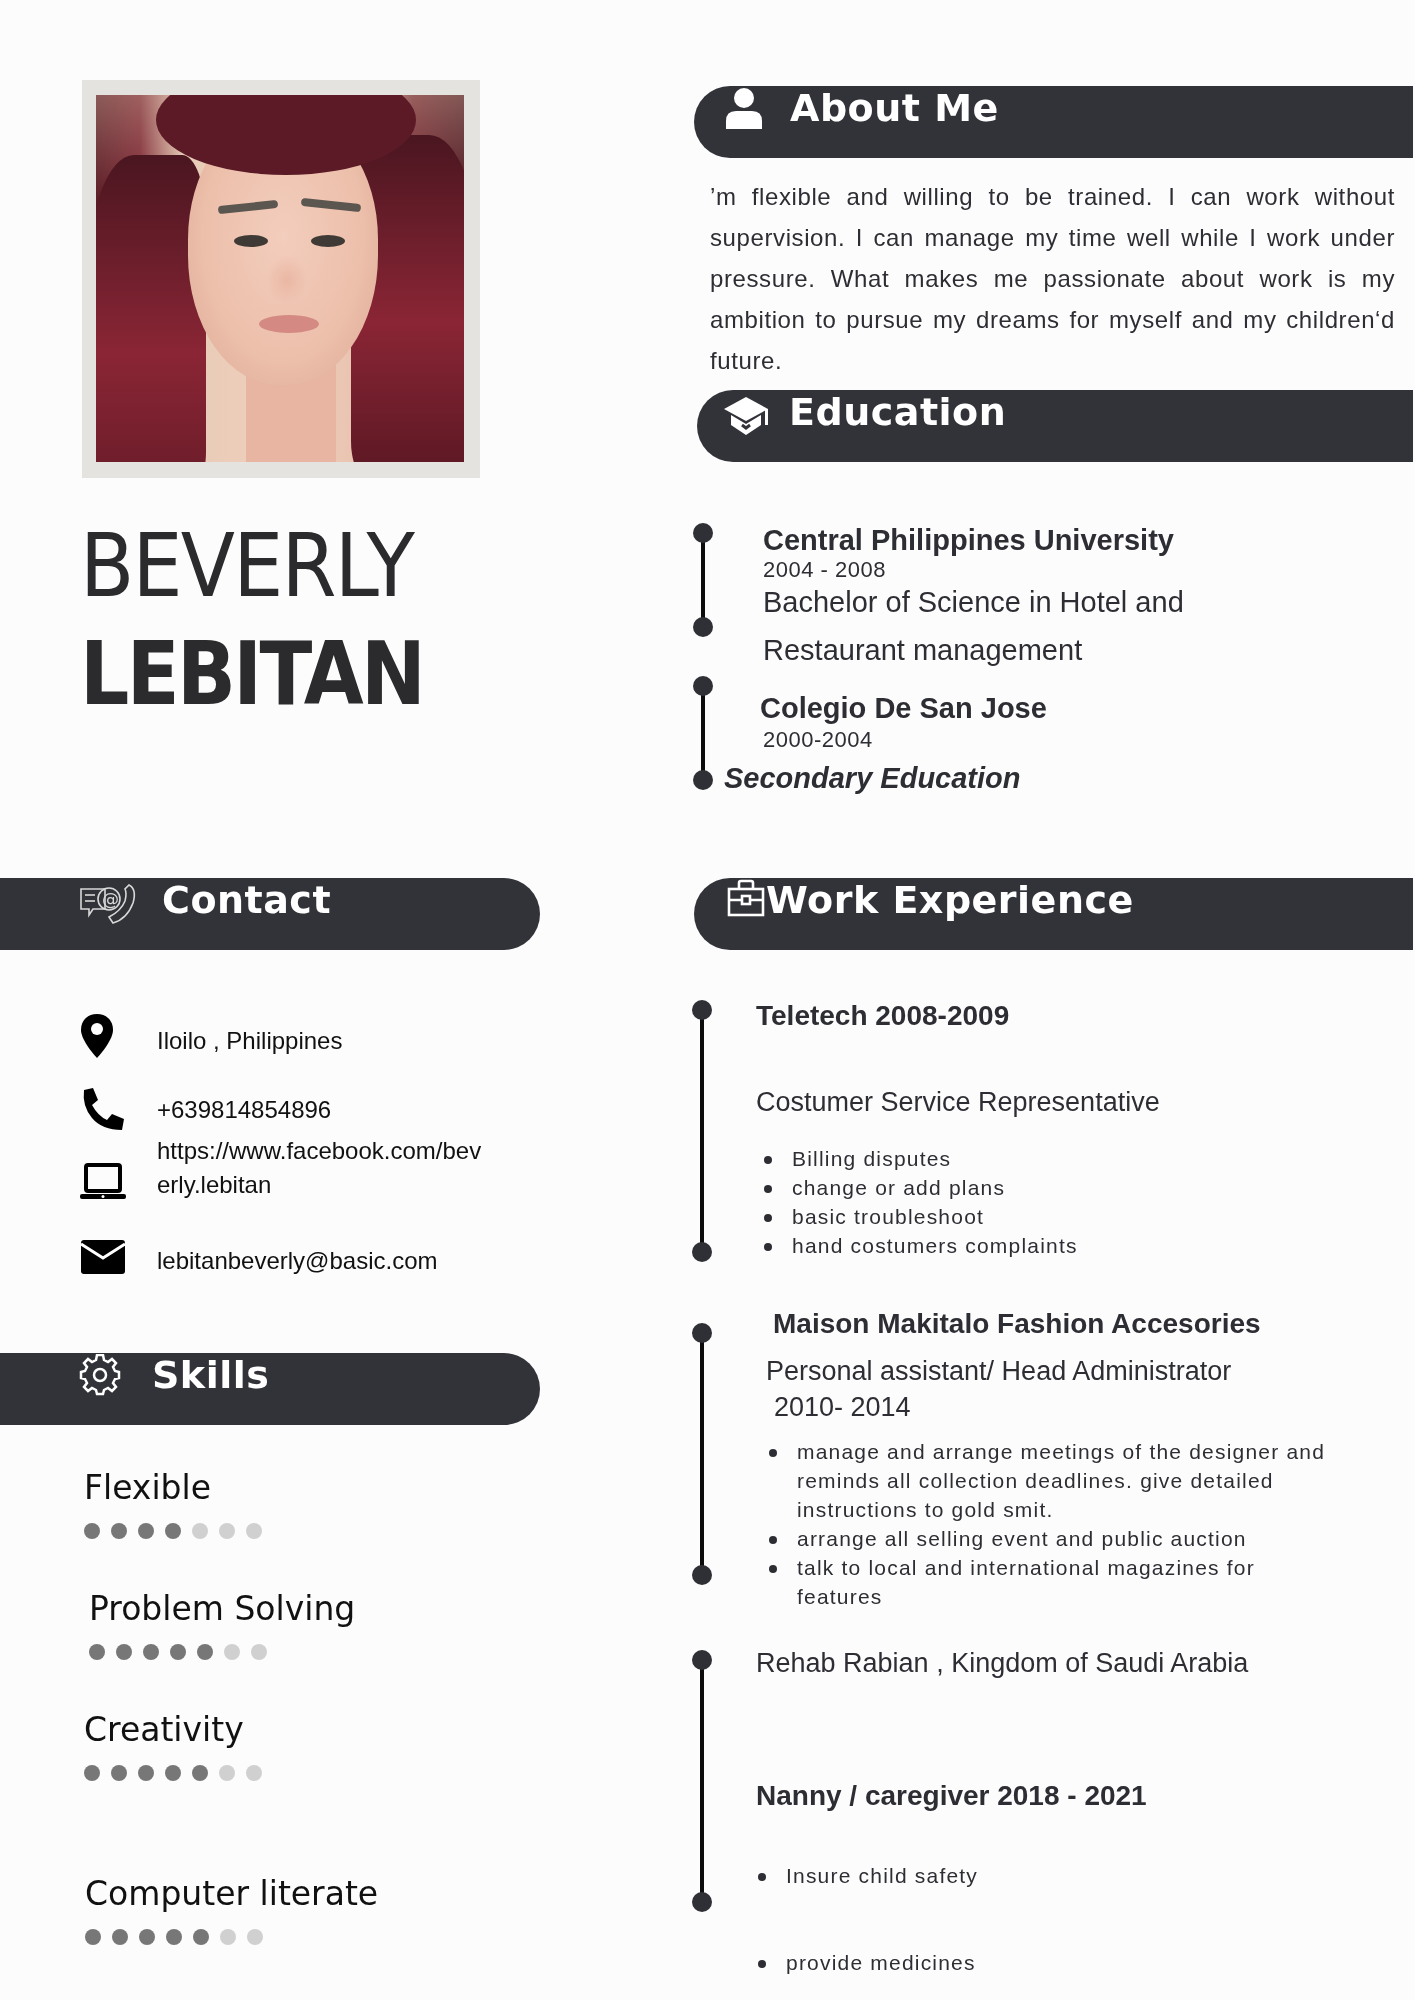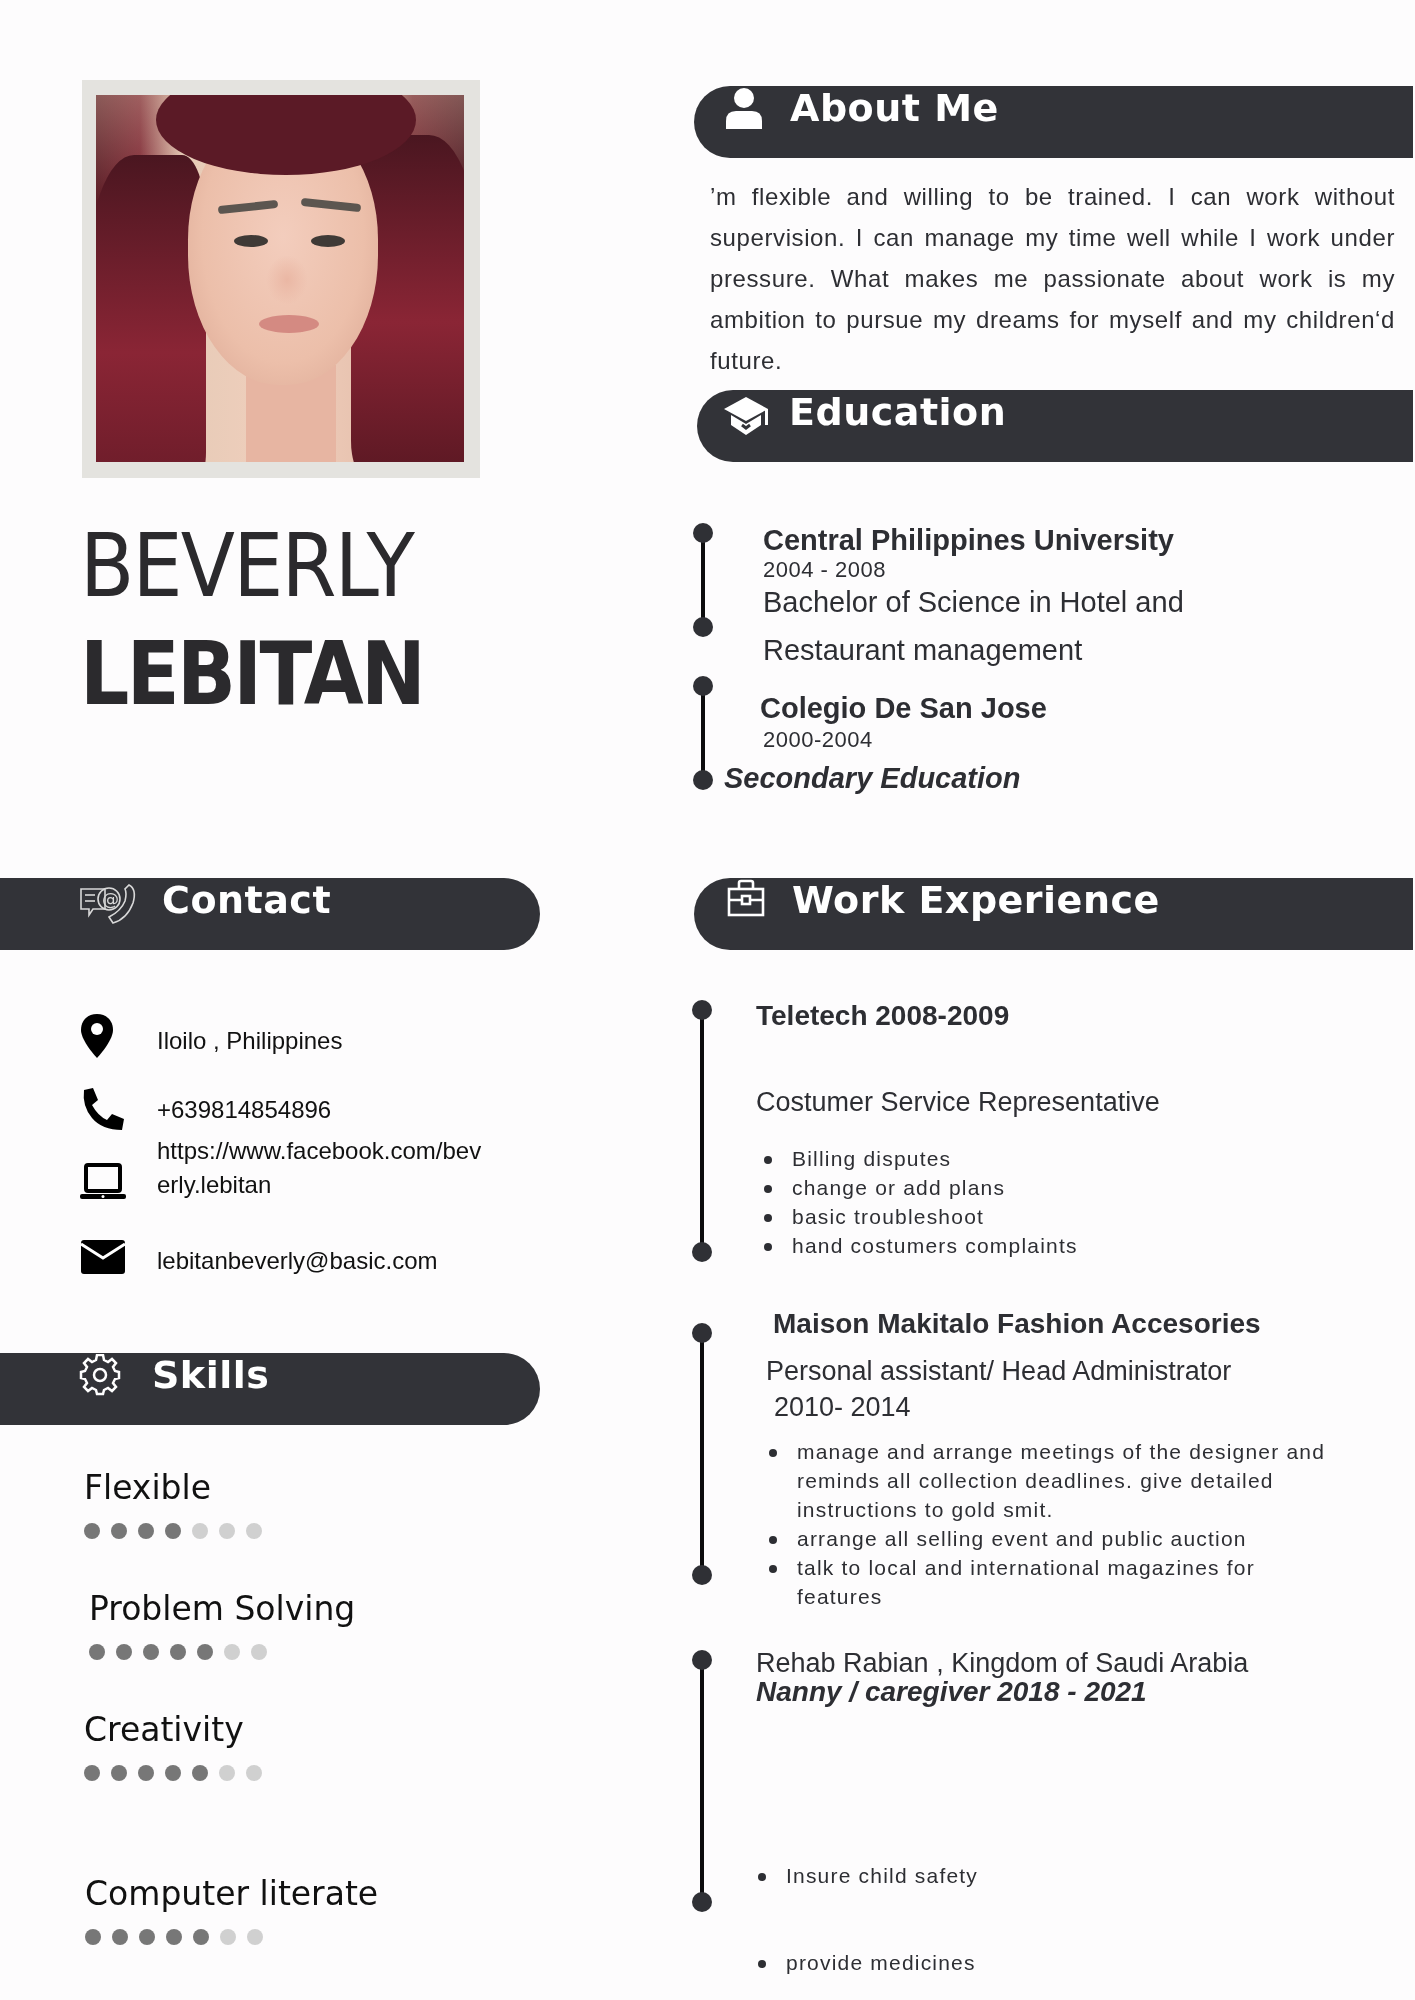--- a/index.html
+++ b/index.html
@@ -245,21 +245,21 @@
 
 <div class="abs bar bar-right work-bar">
   <span class="bar-icon" style="margin-left:32px;width:40px;height:40px;">
     <svg width="38" height="38" viewBox="0 0 38 38" fill="none" stroke="#fff" stroke-width="2.6">
       <rect x="2" y="10" width="34" height="26"></rect>
       <path d="M12 10 V4 Q12 2 14 2 H24 Q26 2 26 4 V10"></path>
       <line x1="2" y1="21" x2="36" y2="21"></line>
       <rect x="15" y="17" width="8" height="8" fill="#323338"></rect>
     </svg>
   </span>
-  <span class="bar-title" style="margin-left:26px;">Work Experience</span>
+  <span class="bar-title" style="">Work Experience</span>
 </div>
 
 <div class="tl-line" style="left:700px;top:1004px;height:248px;"></div>
 <div class="tl-dot" style="left:692px;top:1000px;"></div>
 <div class="tl-dot" style="left:692px;top:1242px;"></div>
 <div class="abs work-title-bold" style="left:756px;top:1000px;">Teletech 2008-2009</div>
 <div class="abs work-role" style="left:756px;top:1087px;">Costumer Service Representative</div>
 <ul class="abs work-list" style="left:762px;top:1144px;width:560px;">
   <li>Billing disputes</li>
   <li>change or add plans</li>
@@ -276,19 +276,19 @@
 <ul class="abs work-list" style="left:767px;top:1437px;width:560px;">
   <li>manage and arrange meetings of the designer and reminds all collection deadlines. give detailed instructions to gold smit.</li>
   <li>arrange all selling event and public auction</li>
   <li>talk to local and international  magazines for features</li>
 </ul>
 
 <div class="tl-line" style="left:700px;top:1662px;height:240px;"></div>
 <div class="tl-dot" style="left:692px;top:1650px;"></div>
 <div class="tl-dot" style="left:692px;top:1892px;"></div>
 <div class="abs work-role" style="left:756px;top:1648px;">Rehab Rabian ,  Kingdom of Saudi Arabia</div>
-<div class="abs work-title-bold" style="left:756px;top:1676px;font-style:italic;">Nanny / caregiver  2018 - 2021</div>
+<div class="abs work-title-bold" style="left:756px;top:1780px;">Nanny / caregiver  2018 - 2021</div>
 <ul class="abs work-list" style="left:756px;top:1803px;width:600px;white-space:pre;">
   <li>Insure child safety</li>
   <li>provide medicines</li>
   
   
 </ul>
 
 </body></html>

